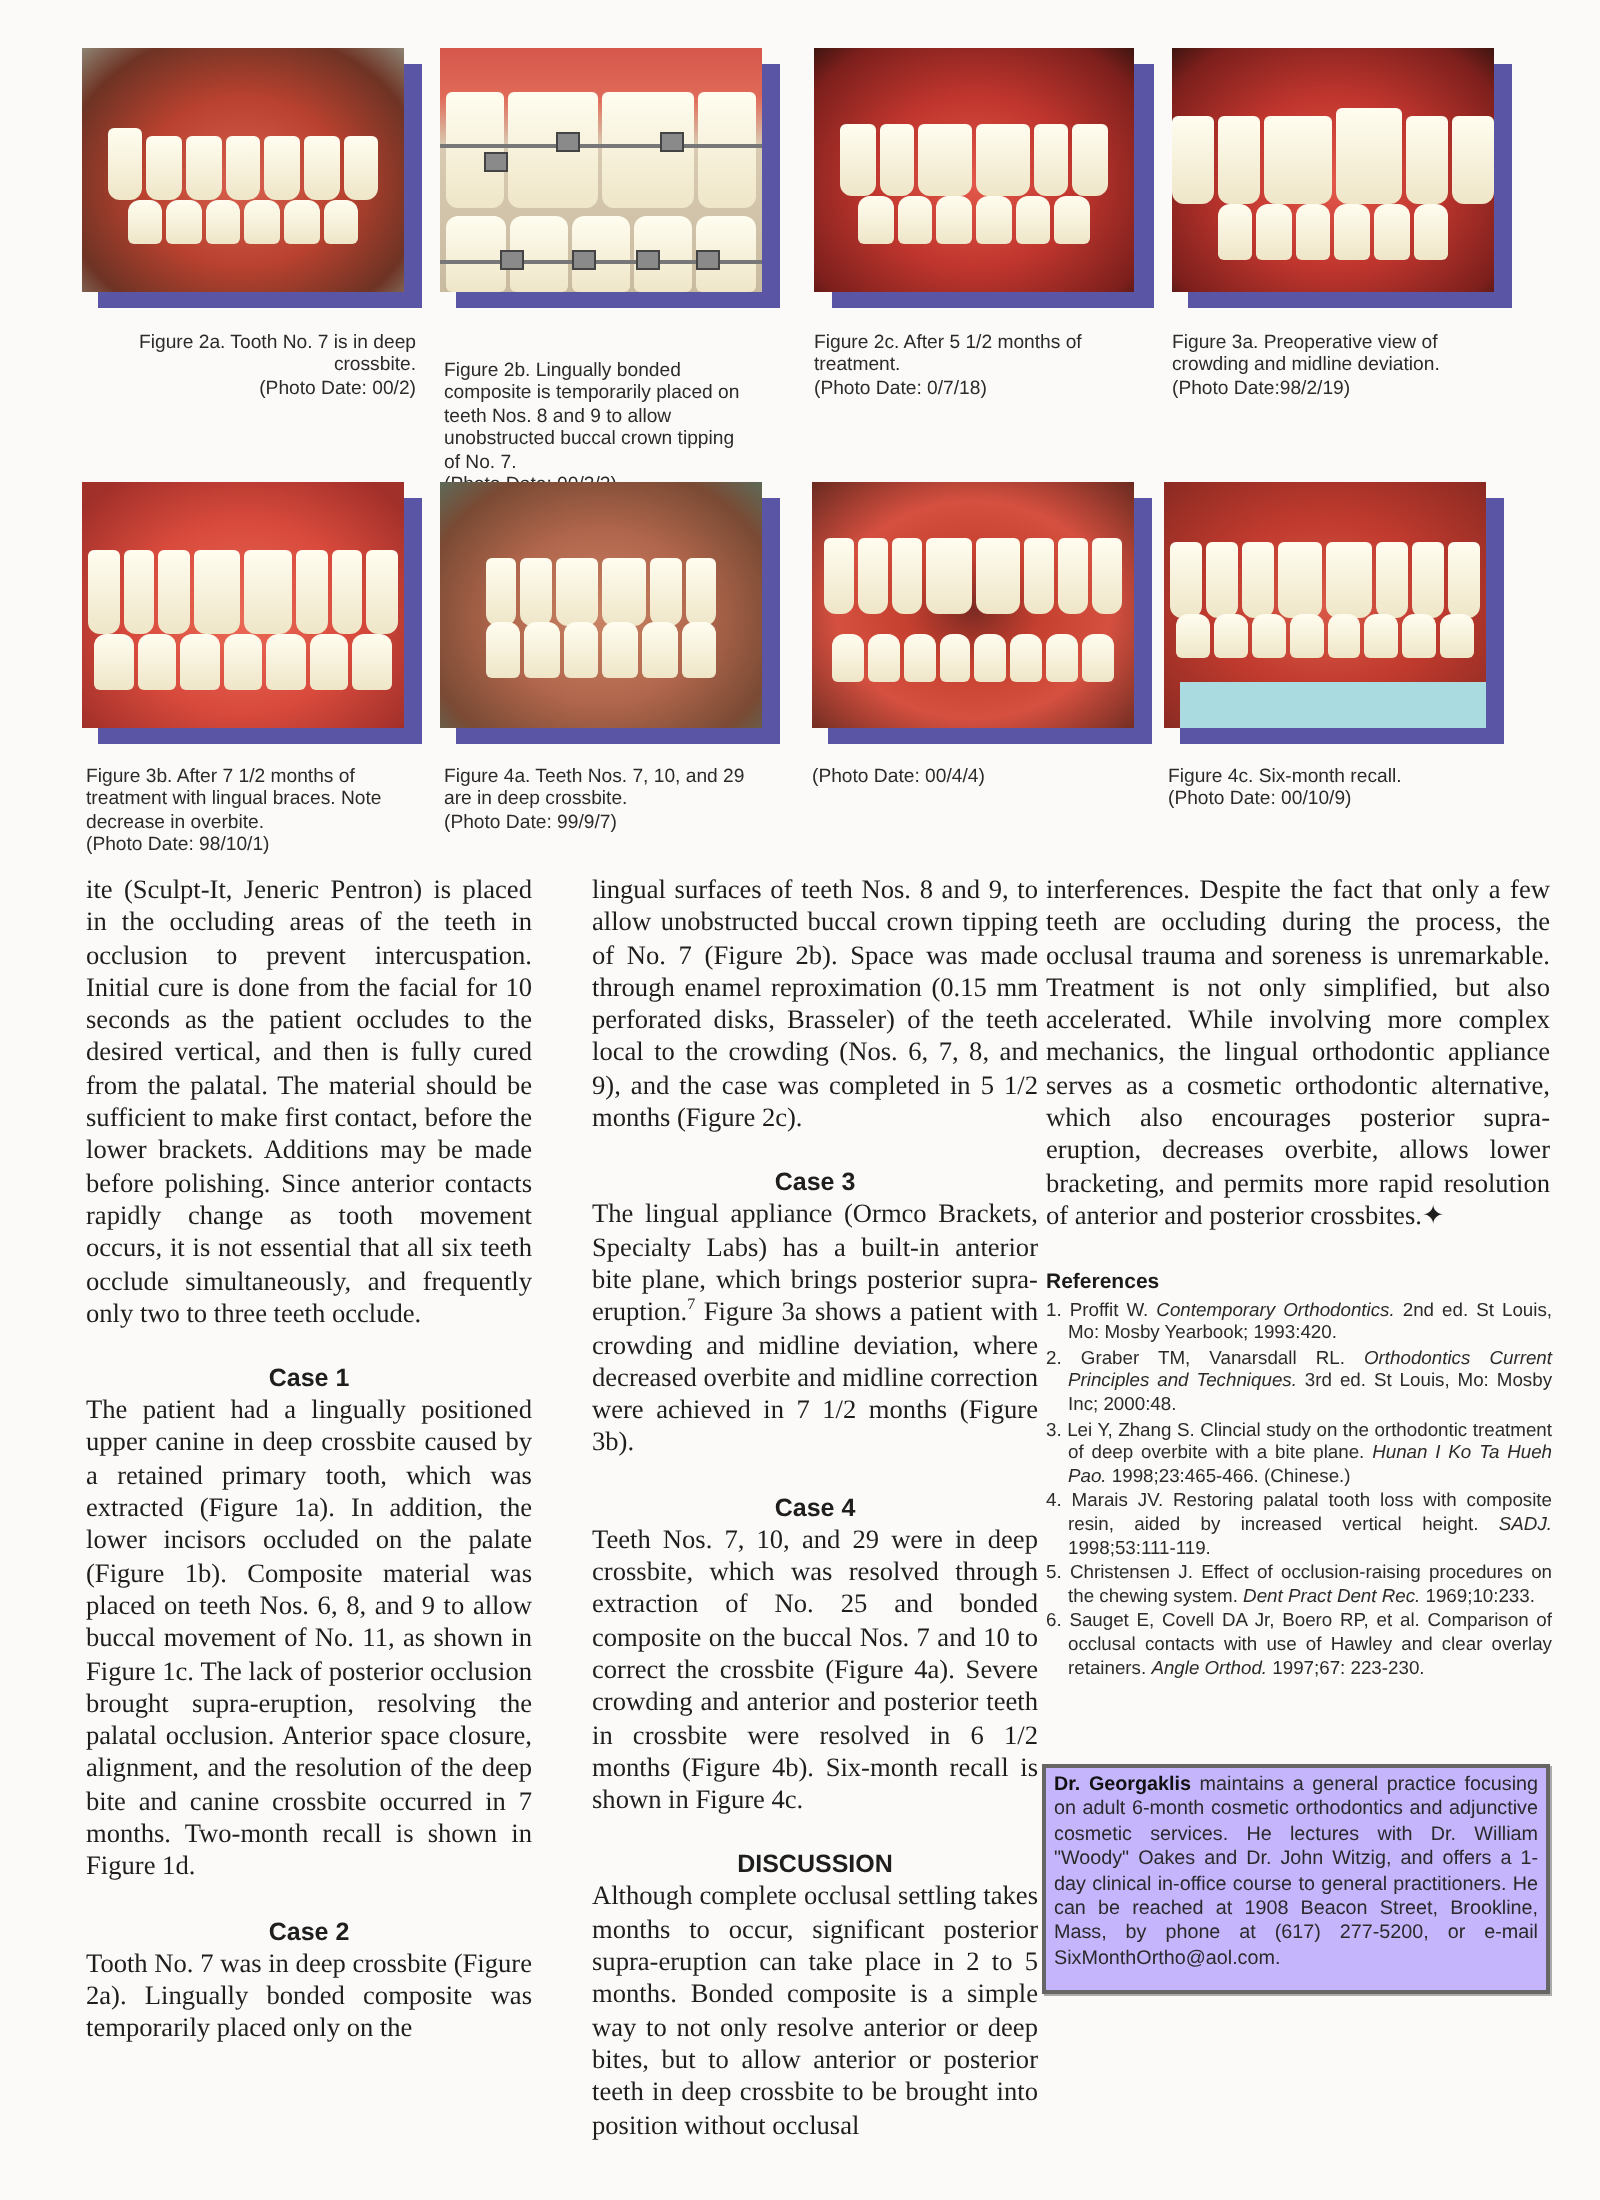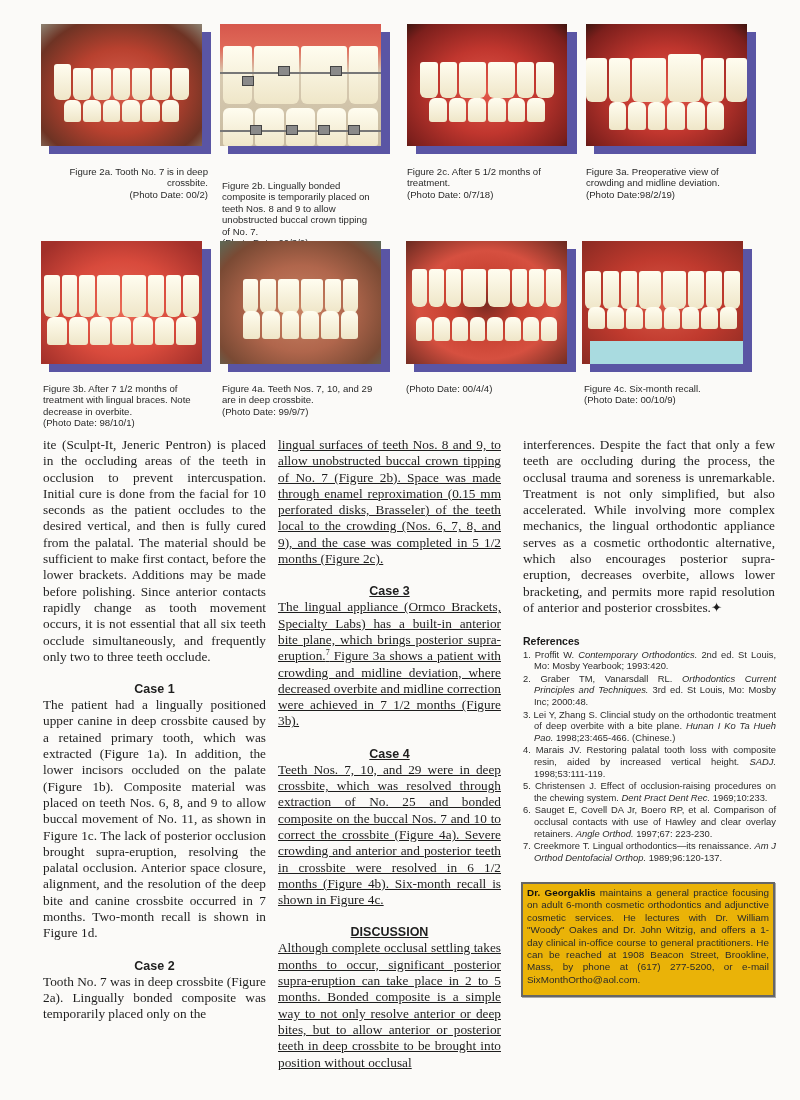--- a/index.html
+++ b/index.html
@@ -27,21 +27,21 @@
   .gap { height: 17px; }
   sup { font-size: 8px; line-height: 0; }
 
   .refs { position: absolute; left: 523px; top: 636px; width: 253px; font-family: "Liberation Sans", sans-serif; font-size: 9.4px; line-height: 11.6px; color: #2b2b2b; }
   .refs .rh { font-weight: bold; font-size: 10.5px; margin-bottom: 1px; color: #1a1a1a; }
   .refs ol { list-style: none; }
   .refs li { padding-left: 11px; text-indent: -11px; margin-bottom: 1px; text-align: justify; }
   .refs i { font-style: italic; }
 
   .bio { position: absolute; left: 521px; top: 882px; width: 254px; height: 115px; border: 2px solid #666; box-shadow: 1px 1px 0 #aaa;
-    padding: 3px 4px; font-family: "Liberation Sans", sans-serif; font-size: 9.9px; line-height: 12.4px; text-align: justify; color: #2a2a2a; background: #eab308; }
+    padding: 3px 4px; font-family: "Liberation Sans", sans-serif; font-size: 9.9px; line-height: 12.4px; text-align: justify; color: #2a2a2a; background: #c4b5fd; }
   .bio b { color: #111; }
 </style>
 </head>
 <body>
 
 <div class="fig" style="left:41px;top:24px;width:170px;height:130px;">
   <div class="shadow" style="left:8px;top:8px;width:162px;height:122px;"></div>
   <div class="photo" style="left:0;top:0;width:161px;height:122px;">
     <div class="mouth" style="background:radial-gradient(ellipse at 50% 55%, #d9604f 0%, #b8412f 45%, #6e3324 80%, #8d8373 100%);"></div>
     <div class="upper" style="top:44px;height:32px;">
@@ -273,21 +273,21 @@
 <div class="col" style="left:43px;top:437px;width:223px;">
   <p>ite (Sculpt-It, Jeneric Pentron) is placed in the occluding areas of the teeth in occlusion to prevent intercuspation. Initial cure is done from the facial for 10 seconds as the patient occludes to the desired vertical, and then is fully cured from the palatal. The material should be sufficient to make first contact, before the lower brackets. Additions may be made before polishing. Since anterior contacts rapidly change as tooth movement occurs, it is not essential that all six teeth occlude simultaneously, and frequently only two to three teeth occlude.</p>
   <div class="gap"></div>
   <div class="head">Case 1</div>
   <p>The patient had a lingually positioned upper canine in deep crossbite caused by a retained primary tooth, which was extracted (Figure 1a). In addition, the lower incisors occluded on the palate (Figure 1b). Composite material was placed on teeth Nos. 6, 8, and 9 to allow buccal movement of No. 11, as shown in Figure 1c. The lack of posterior occlusion brought supra-eruption, resolving the palatal occlusion. Anterior space closure, alignment, and the resolution of the deep bite and canine crossbite occurred in 7 months. Two-month recall is shown in Figure 1d.</p>
   <div class="gap"></div>
   <div class="head">Case 2</div>
   <p>Tooth No. 7 was in deep crossbite (Figure 2a). Lingually bonded composite was temporarily placed only on the</p>
 </div>
 
-<div class="col" style="left:278px;top:437px;width:223px;text-decoration:underline;">
+<div class="col" style="left:296px;top:437px;width:223px;">
   <p>lingual surfaces of teeth Nos. 8 and 9, to allow unobstructed buccal crown tipping of No. 7 (Figure 2b). Space was made through enamel reproximation (0.15 mm perforated disks, Brasseler) of the teeth local to the crowding (Nos. 6, 7, 8, and 9), and the case was completed in 5 1/2 months (Figure 2c).</p>
   <div class="gap"></div>
   <div class="head">Case 3</div>
   <p><span>The lingual appliance (Ormco Brackets, Specialty Labs) has a built-in anterior bite plane, which brings posterior supra-eruption.</span><sup>7</sup><span> Figure 3a shows a patient with crowding and midline deviation, where decreased overbite and midline correction were achieved in 7 1/2 months (Figure 3b).</span></p>
   <div class="gap"></div>
   <div class="head">Case 4</div>
   <p>Teeth Nos. 7, 10, and 29 were in deep crossbite, which was resolved through extraction of No. 25 and bonded composite on the buccal Nos. 7 and 10 to correct the crossbite (Figure 4a). Severe crowding and anterior and posterior teeth in crossbite were resolved in 6 1/2 months (Figure 4b). Six-month recall is shown in Figure 4c.</p>
   <div class="gap"></div>
   <div class="head">DISCUSSION</div>
   <p>Although complete occlusal settling takes months to occur, significant posterior supra-eruption can take place in 2 to 5 months. Bonded composite is a simple way to not only resolve anterior or deep bites, but to allow anterior or posterior teeth in deep crossbite to be brought into position without occlusal</p>
@@ -299,19 +299,18 @@
 
 <div class="refs">
   <div class="rh">References</div>
   <ol>
     <li><span>1.</span> <span>Proffit W. </span><i>Contemporary Orthodontics.</i><span> 2nd ed. St Louis, Mo: Mosby Yearbook; 1993:420.</span></li>
     <li><span>2.</span> <span>Graber TM, Vanarsdall RL. </span><i>Orthodontics Current Principles and Techniques.</i><span> 3rd ed. St Louis, Mo: Mosby Inc; 2000:48.</span></li>
     <li><span>3.</span> <span>Lei Y, Zhang S. Clincial study on the orthodontic treatment of deep overbite with a bite plane. </span><i>Hunan I Ko Ta Hueh Pao.</i><span> 1998;23:465-466. (Chinese.)</span></li>
     <li><span>4.</span> <span>Marais JV. Restoring palatal tooth loss with composite resin, aided by increased vertical height. </span><i>SADJ.</i><span> 1998;53:111-119.</span></li>
     <li><span>5.</span> <span>Christensen J. Effect of occlusion-raising procedures on the chewing system. </span><i>Dent Pract Dent Rec.</i><span> 1969;10:233.</span></li>
     <li><span>6.</span> <span>Sauget E, Covell DA Jr, Boero RP, et al. Comparison of occlusal contacts with use of Hawley and clear overlay retainers. </span><i>Angle Orthod.</i><span> 1997;67: 223-230.</span></li>
-    <li><span>7.</span> <span>Creekmore T. Lingual orthodontics—its renaissance. </span><i>Am J Orthod Dentofacial Orthop.</i><span> 1989;96:120-137.</span></li>
   </ol>
 </div>
 
 <div class="bio">
   <b>Dr. Georgaklis</b><span> maintains a general practice focusing on adult 6-month cosmetic orthodontics and adjunctive cosmetic services. He lectures with Dr. William "Woody" Oakes and Dr. John Witzig, and offers a 1-day clinical in-office course to general practitioners. He can be reached at 1908 Beacon Street, Brookline, Mass, by phone at (617) 277-5200, or e-mail SixMonthOrtho@aol.com.</span>
 </div>
 
 </body></html>

